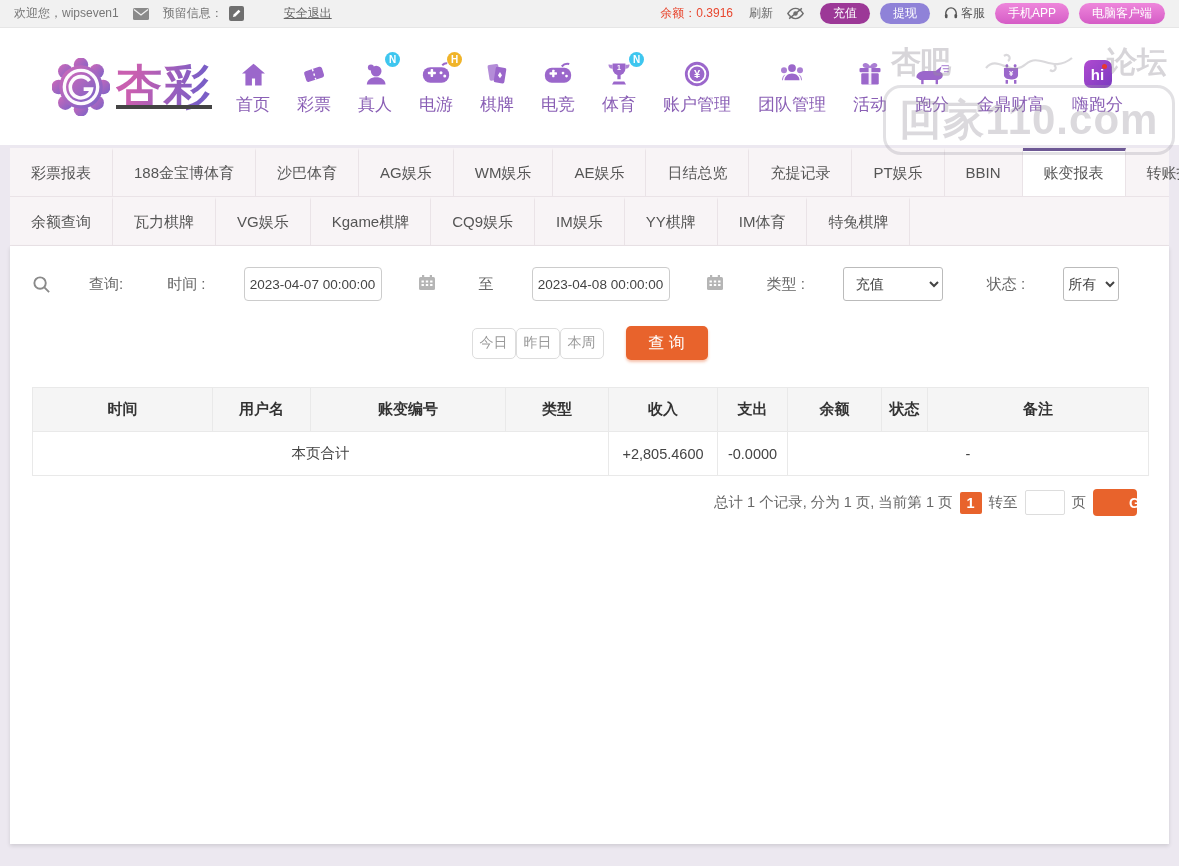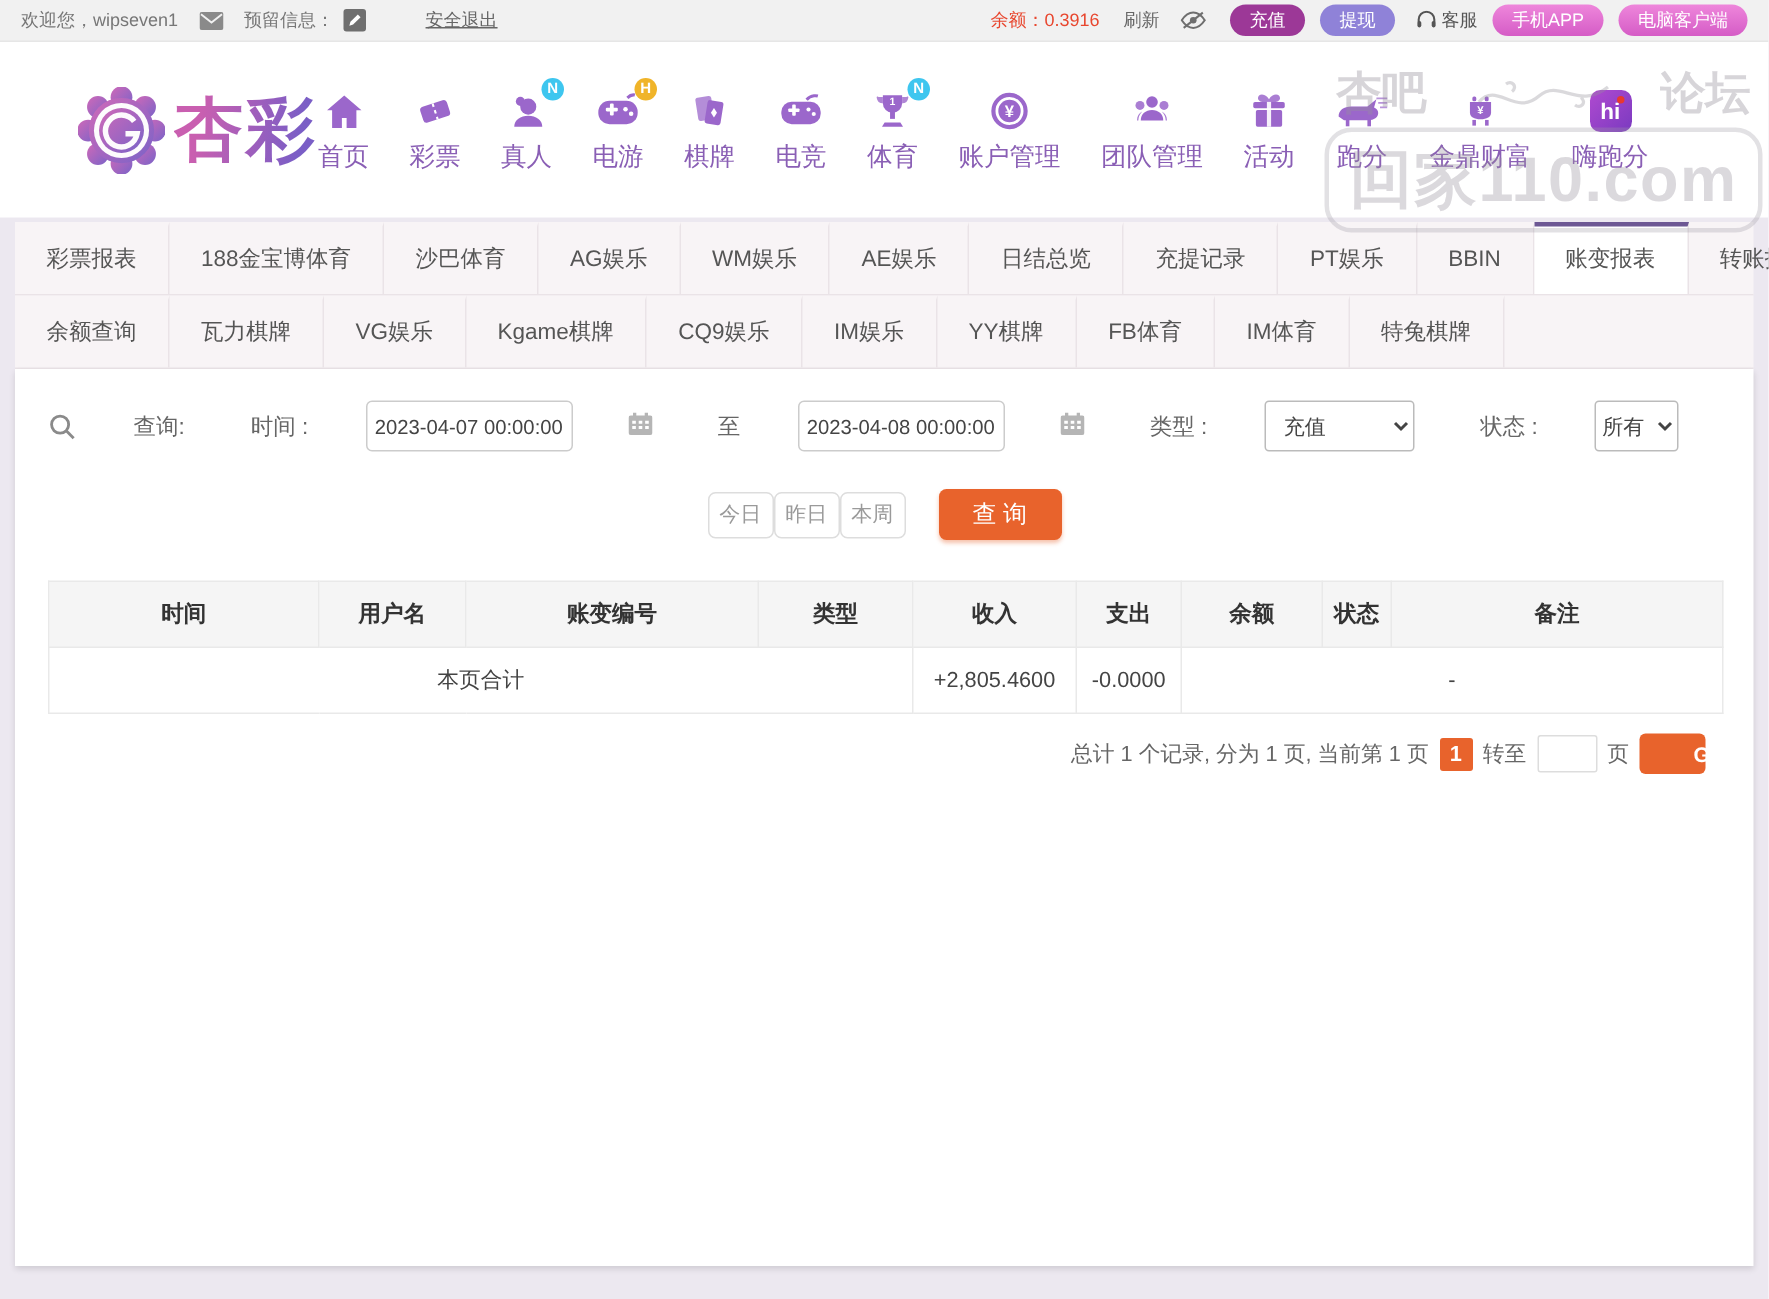--- a/index.html
+++ b/index.html
@@ -29,21 +29,21 @@
   }
   .pill-deposit { background:#9c3897; }
   .pill-withdraw { background:#8f82d8; }
   .pill-pink { background:linear-gradient(180deg,#ee86db,#d55cc6); }
   .service { display:flex; align-items:center; margin-left:14px; color:#555; }
   
   .header {
     background:#fff; height:117px; display:flex; align-items:center;
     padding:0 18px 0 52px; position:relative;
   }
-  .logo { display:flex; align-items:center; cursor:pointer; }
+  .logo { display:flex; align-items:center; margin-right:24px; cursor:pointer;text-decoration:underline; }
   .logo-text {
     font-size:46px; font-weight:bold; letter-spacing:2px;
     background:linear-gradient(100deg,#c95fb0 20%,#7a5ec6 85%);
     -webkit-background-clip:text; background-clip:text; color:transparent;
     margin-left:6px;
   }
   .nav { display:flex; align-items:flex-end; gap:27px; }
   .nav-item { display:flex; flex-direction:column; align-items:center; cursor:pointer; }
   .nav-ico { position:relative; height:34px; display:flex; align-items:center; justify-content:center; color:#9b67cb; }
   .nav-label { font-size:17px; color:#8a5fb5; margin-top:2px; white-space:nowrap; }
@@ -361,21 +361,20 @@
 
   </div>
   <div class="tab-row">
     <div class="tab">余额查询</div>
     <div class="tab">瓦力棋牌</div>
     <div class="tab">VG娱乐</div>
     <div class="tab">Kgame棋牌</div>
     <div class="tab">CQ9娱乐</div>
     <div class="tab">IM娱乐</div>
     <div class="tab">YY棋牌</div>
-    <div class="tab">FB体育</div>
     <div class="tab">IM体育</div>
     <div class="tab">特兔棋牌</div>
   </div>
 
   <div class="panel">
 
     <div class="query-row">
       <svg width="19" height="19" viewBox="0 0 20 20">
           <circle cx="8.5" cy="8.5" r="6" fill="none" stroke="#8a8a8a" stroke-width="2"></circle>
           <path d="M13 13l5 5" stroke="#8a8a8a" stroke-width="2"></path>

